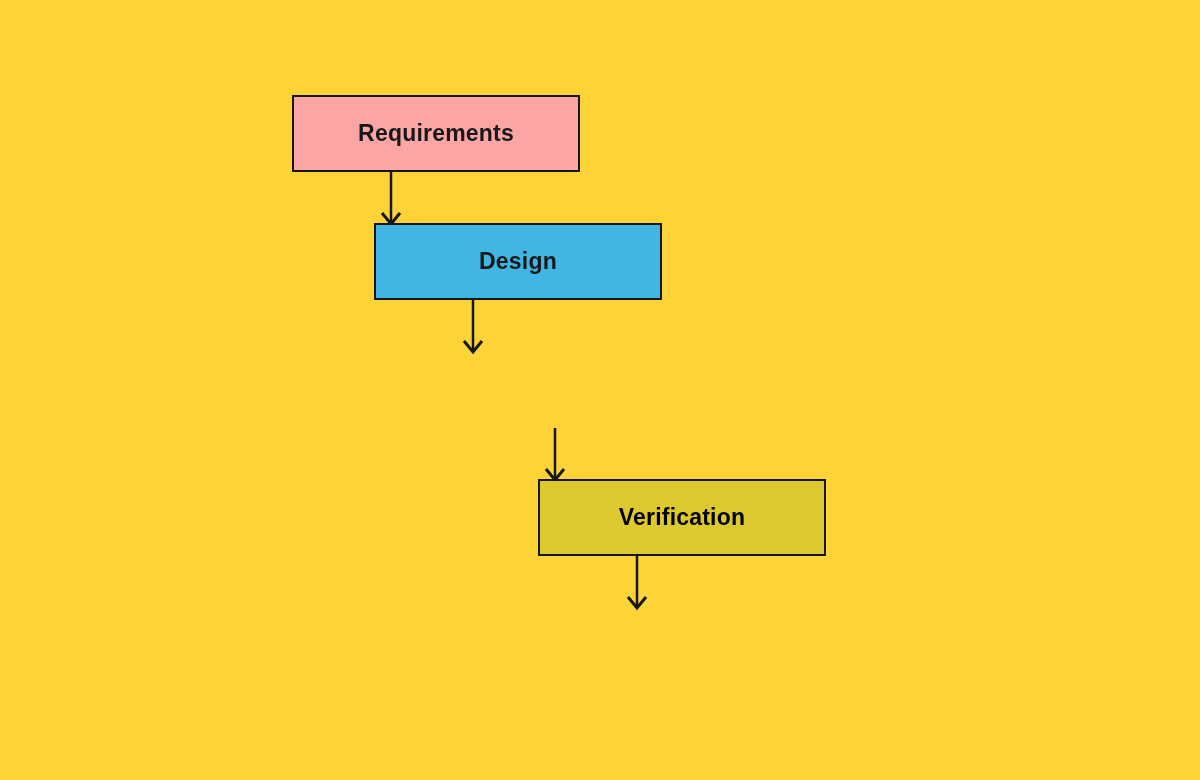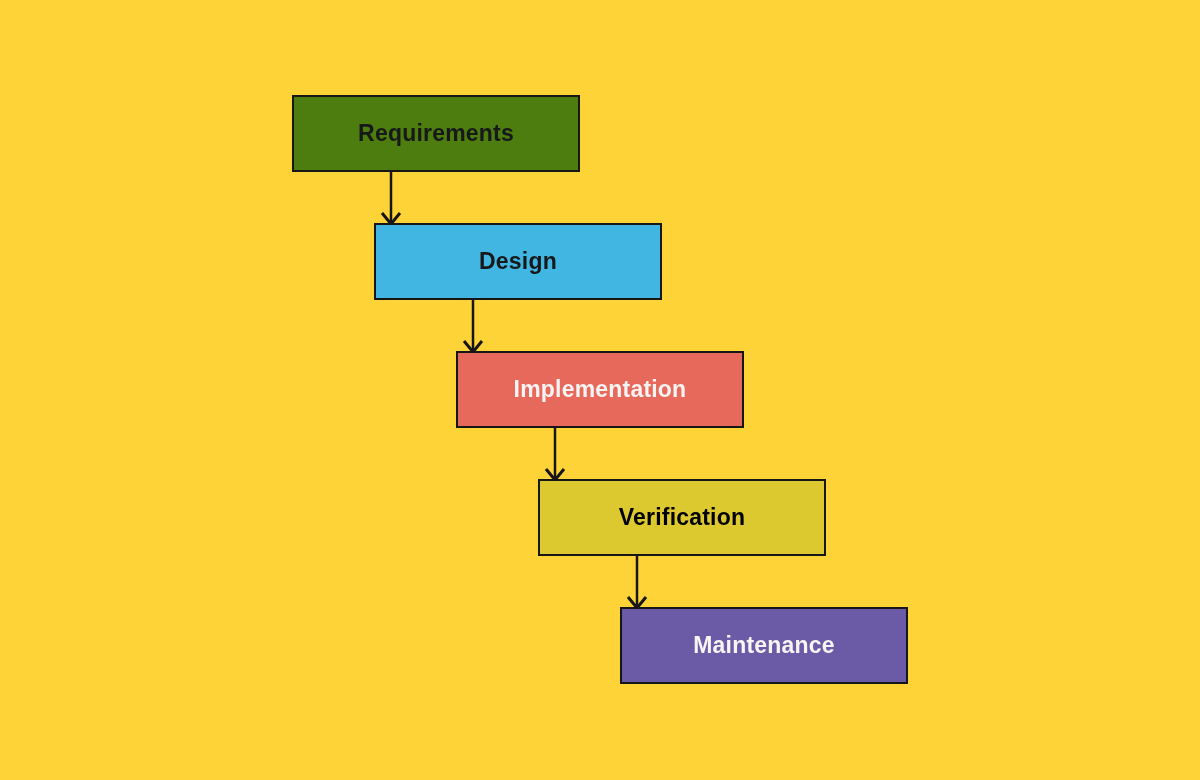--- a/index.html
+++ b/index.html
@@ -45,33 +45,27 @@
       <path d="M 391 172 L 391 222" stroke="#161616" stroke-width="2.5" fill="none"></path>
       <path d="M 382 213 L 391 224 L 400 213" stroke="#161616" stroke-width="3" fill="none"></path>
       <path d="M 473 300 L 473 350" stroke="#161616" stroke-width="2.5" fill="none"></path>
       <path d="M 464 341 L 473 352 L 482 341" stroke="#161616" stroke-width="3" fill="none"></path>
       <path d="M 555 428 L 555 478" stroke="#161616" stroke-width="2.5" fill="none"></path>
       <path d="M 546 469 L 555 480 L 564 469" stroke="#161616" stroke-width="3" fill="none"></path>
       <path d="M 637 556 L 637 606" stroke="#161616" stroke-width="2.5" fill="none"></path>
       <path d="M 628 597 L 637 608 L 646 597" stroke="#161616" stroke-width="3" fill="none"></path>
     </svg>
 
-  <div class="node" style="left: 292px; top: 95px; width: 288px; height: 77px; background: #4d7c0f; color: rgb(23, 24, 26); border: 2px solid rgb(22, 22, 22);">
+  <div class="node" style="left: 292px; top: 95px; width: 288px; height: 77px; background: #fca5a5; color: rgb(23, 24, 26); border: 2px solid rgb(22, 22, 22);">
     <span class="node-label">Requirements</span>
   </div>
 
   <div class="node" style="left: 374px; top: 223px; width: 288px; height: 77px; background: rgb(65, 182, 227); color: rgb(23, 24, 26); border: 2px solid rgb(22, 22, 22);">
     <span class="node-label">Design</span>
   </div>
 
-  <div class="node" style="left: 456px; top: 351px; width: 288px; height: 77px; background: rgb(230, 105, 91); color: rgb(247, 244, 243); border: 2px solid rgb(22, 22, 22);">
-    <span class="node-label">Implementation</span>
-  </div>
 
   <div class="node" style="left: 538px; top: 479px; width: 288px; height: 77px; background: rgb(220, 200, 47); color: #000000; border: 2px solid rgb(22, 22, 22);">
     <span class="node-label">Verification</span>
   </div>
 
-  <div class="node" style="left: 620px; top: 607px; width: 288px; height: 77px; background: rgb(107, 90, 166); color: rgb(247, 244, 243); border: 2px solid rgb(22, 22, 22);">
-    <span class="node-label">Maintenance</span>
-  </div>
 
 </div>
 
 </body></html>

